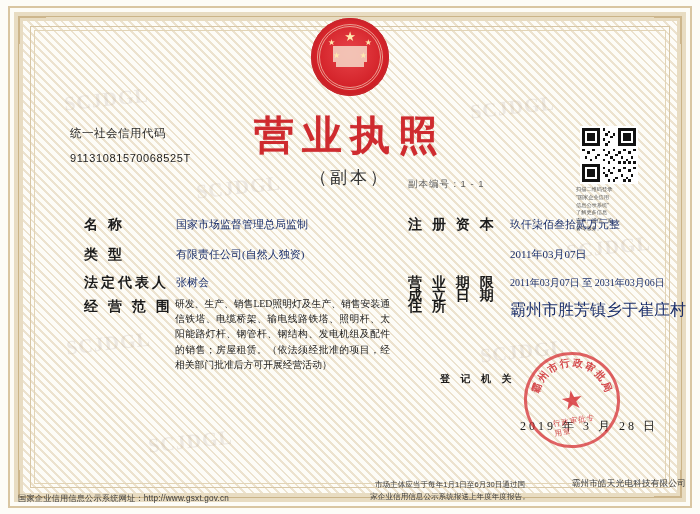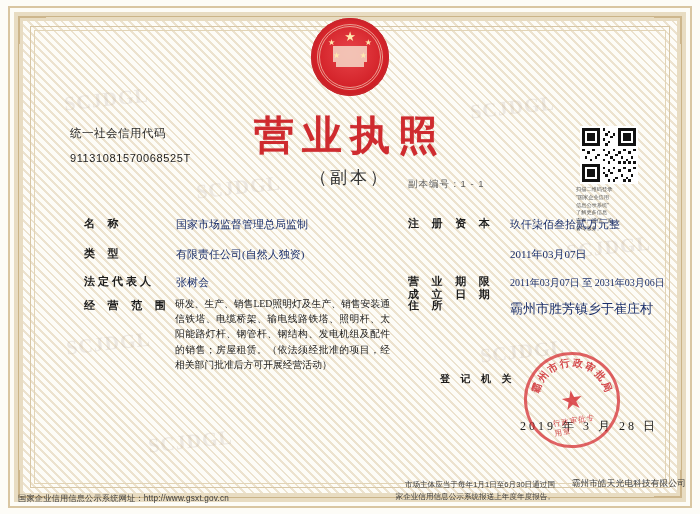--- a/index.html
+++ b/index.html
@@ -213,24 +213,24 @@
     width: 62px;
     font-size: 5.2px;
     line-height: 1.5;
     color: #555;
     text-align: left;
   }
 
   
   .field-label {
     position: absolute;
-    font-size: 11px;
+    font-size: 14px;
     color: #1c1c1c;
     letter-spacing: 3px;
-    font-family: Liberation Mono, monospace;
+    font-family: Liberation Sans, sans-serif;
     font-weight: bold;
   }
   .field-value {
     position: absolute;
     font-size: 11px;
     color: #1b1b1b;
     font-family: "Liberation Serif", serif;
   }
   .hand {
     color: #1b2f6b;
@@ -323,21 +323,21 @@
     text-align: right;
   }
   .footer-center {
     position: absolute;
     left: 345px;
     bottom: 12px;
     width: 210px;
     font-size: 7.6px;
     line-height: 1.5;
     color: #3a3a3a;
-    text-align: right;
+    text-align: center;
   }
   .footer-right {
     position: absolute;
     right: 14px;
     bottom: 24px;
     font-size: 8.6px;
     color: #3a3a3a;
     letter-spacing: .2px;
   }
 </style>
@@ -478,21 +478,21 @@
   <div class="field-label" style="left:408px; top:216px;">注 册 资 本</div>
   <div class="field-value hand" style="left:510px; top:217px;">玖仟柒佰叁拾贰万元整</div>
 
   <div class="field-label" style="left:408px; top:246px;margin-top:41px;">成 立 日 期</div>
   <div class="field-value hand" style="left:510px; top:247px;">2011年03月07日</div>
 
   <div class="field-label" style="left:408px; top:274px;">营 业 期 限</div>
   <div class="field-value hand" style="left:510px; top:276px; font-size:10px;">2011年03月07日 至 2031年03月06日</div>
 
   <div class="field-label" style="left:408px; top:298px;">住      所</div>
-  <div class="field-value hand" style="left:510px; top:300px; font-size:13px;text-align:center;">霸州市胜芳镇乡于崔庄村</div>
+  <div class="field-value hand" style="left:510px; top:300px; font-size:16px;text-align:center;">霸州市胜芳镇乡于崔庄村</div>
 
   <div class="registry">登 记 机 关</div>
   <div class="issue-date">2019 年  3 月  28 日</div>
 
   <div class="seal">
     <div class="seal-star">★</div>
     <div class="seal-text">
       <span style="transform:rotate(-62deg) translate(-50%,-44px);">霸</span>
       <span style="transform:rotate(-42deg) translate(-50%,-44px);">州</span>
       <span style="transform:rotate(-22deg) translate(-50%,-44px);">市</span>

